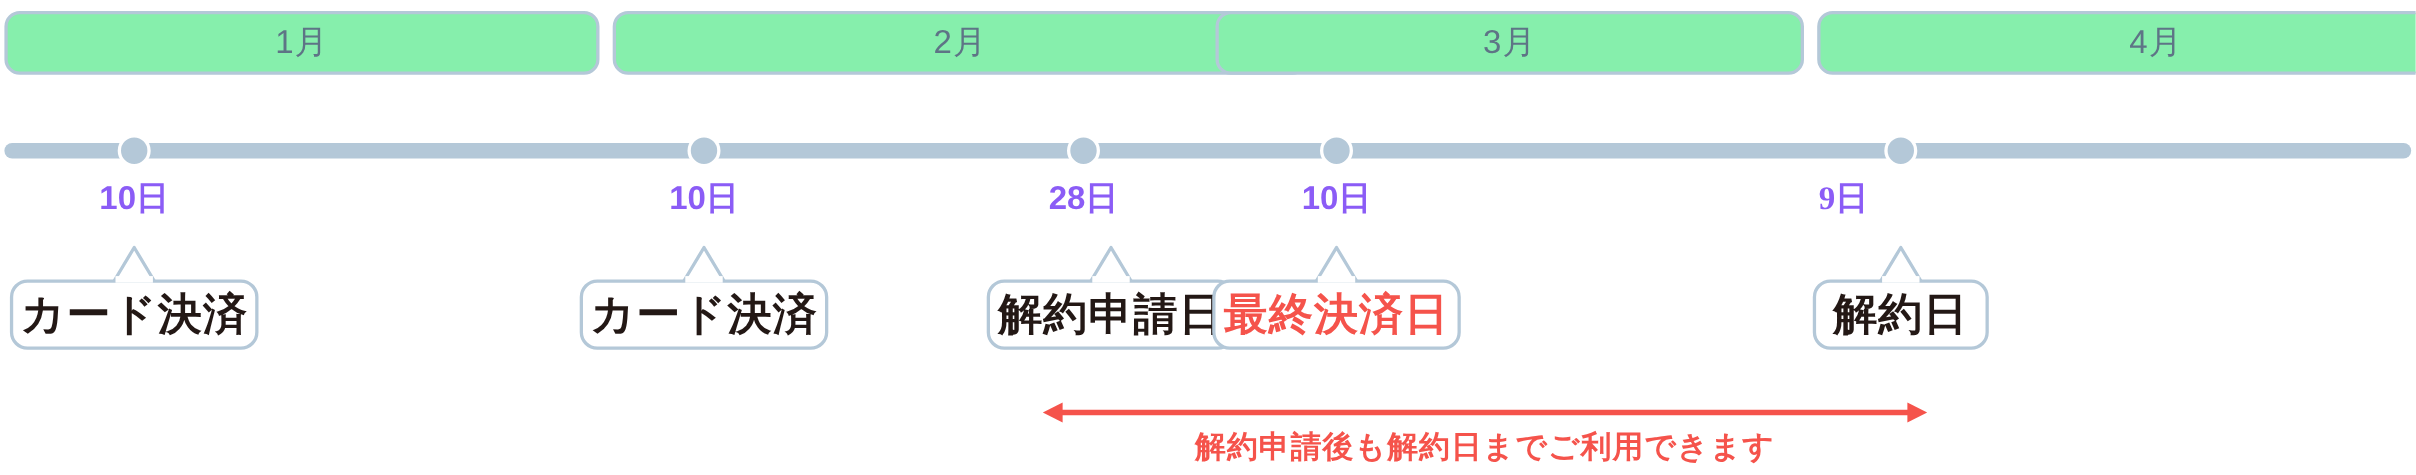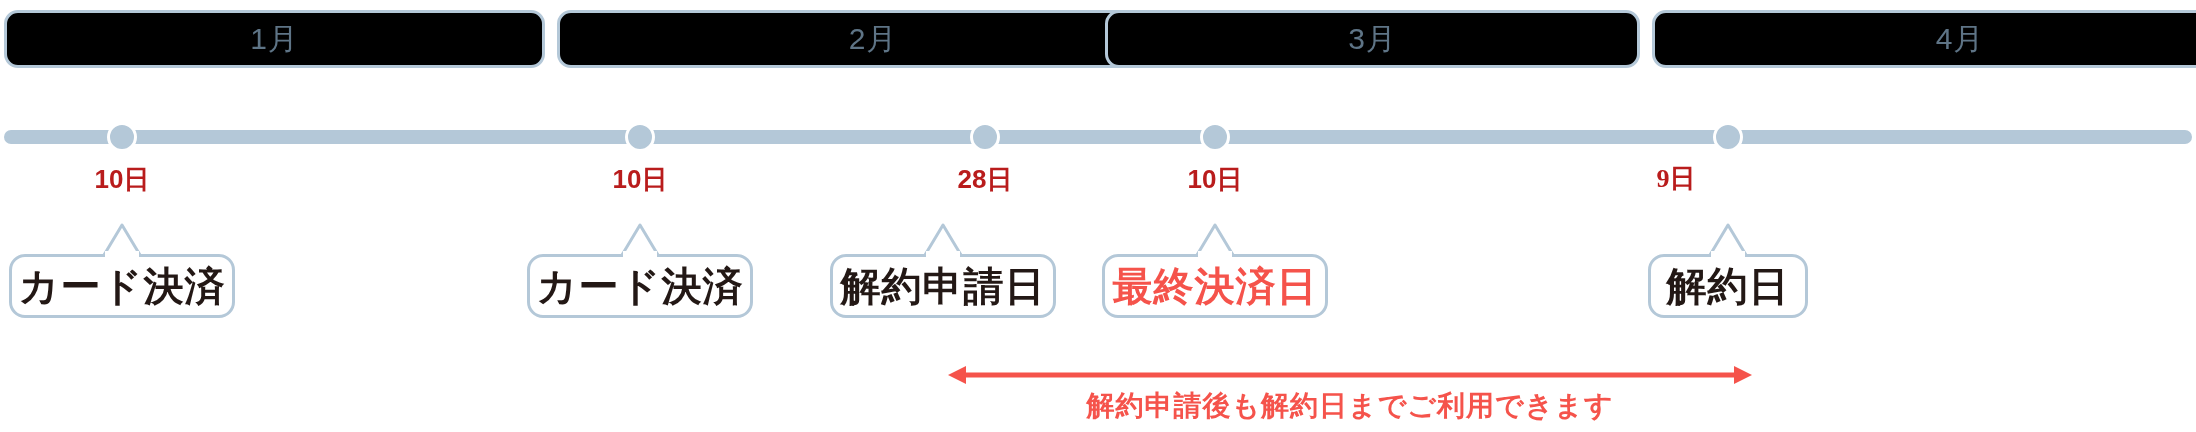--- a/index.html
+++ b/index.html
@@ -10,21 +10,21 @@
     overflow:hidden;
   }
   #stage{position:relative;width:2196px;height:432px;}
 
   
   .month-row{position:absolute;left:0;top:0;width:2196px;height:80px;}
   .month-box{
     position:absolute;top:10px;height:58px;
     border:3px solid #b4c8d8;
     border-radius:14px;
-    background:#000000;
+    background:#86efac;
     box-sizing:border-box;
     display:flex;align-items:center;justify-content:center;
   }
   .month-label{
     font-size:30px;
     color:#5e7486;
     letter-spacing:1px;
     line-height:1;
     font-family:"Liberation Sans","DejaVu Sans",sans-serif;
   }
@@ -41,22 +41,22 @@
     border-radius:50%;
     background:#b4c8d8;
     border:3px solid #ffffff;
     box-sizing:border-box;
   }
 
   
   .day-label{
     position:absolute;top:166px;
     transform:translateX(-50%);
-    font-size:26px;font-weight:bold;
-    color:#b91c1c;
+    font-size:30px;font-weight:bold;
+    color:#8b5cf6;
     white-space:nowrap;
     line-height:1;
   }
 
   
   .bubble-wrap{
     position:absolute;top:222px;
     transform:translateX(-50%);
   }
   .bubble-tail{
@@ -168,21 +168,21 @@
         <div class="bubble-tail">
           <svg width="40" height="34" viewBox="0 0 40 34">
             <path d="M2 33 L20 3 L38 33" fill="none" stroke="#b4c8d8" stroke-width="3" stroke-linecap="round" stroke-linejoin="round"></path>
           </svg>
         </div>
         <div class="bubble">
           <span class="bubble-text">カード決済</span>
         </div>
         <div class="tail-mask"></div>
       </div>
-      <div class="bubble-wrap" style="left: 943px; width: 226px;">
+      <div class="bubble-wrap" style="left: 1010px; width: 226px;">
         <div class="bubble-tail">
           <svg width="40" height="34" viewBox="0 0 40 34">
             <path d="M2 33 L20 3 L38 33" fill="none" stroke="#b4c8d8" stroke-width="3" stroke-linecap="round" stroke-linejoin="round"></path>
           </svg>
         </div>
         <div class="bubble">
           <span class="bubble-text">解約申請日</span>
         </div>
         <div class="tail-mask"></div>
       </div>

